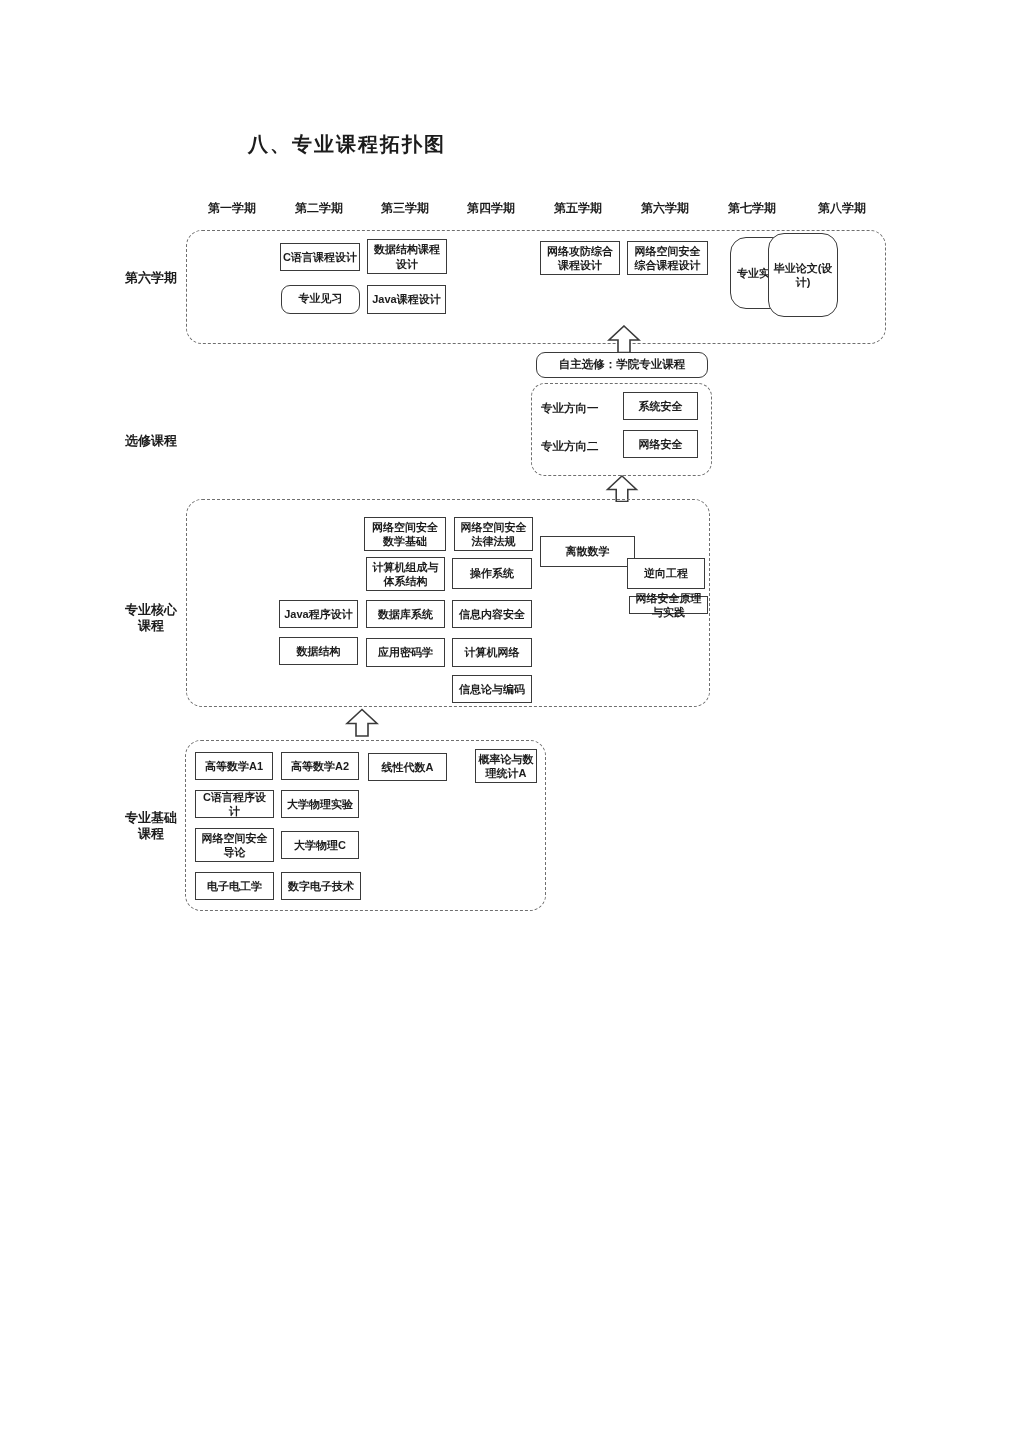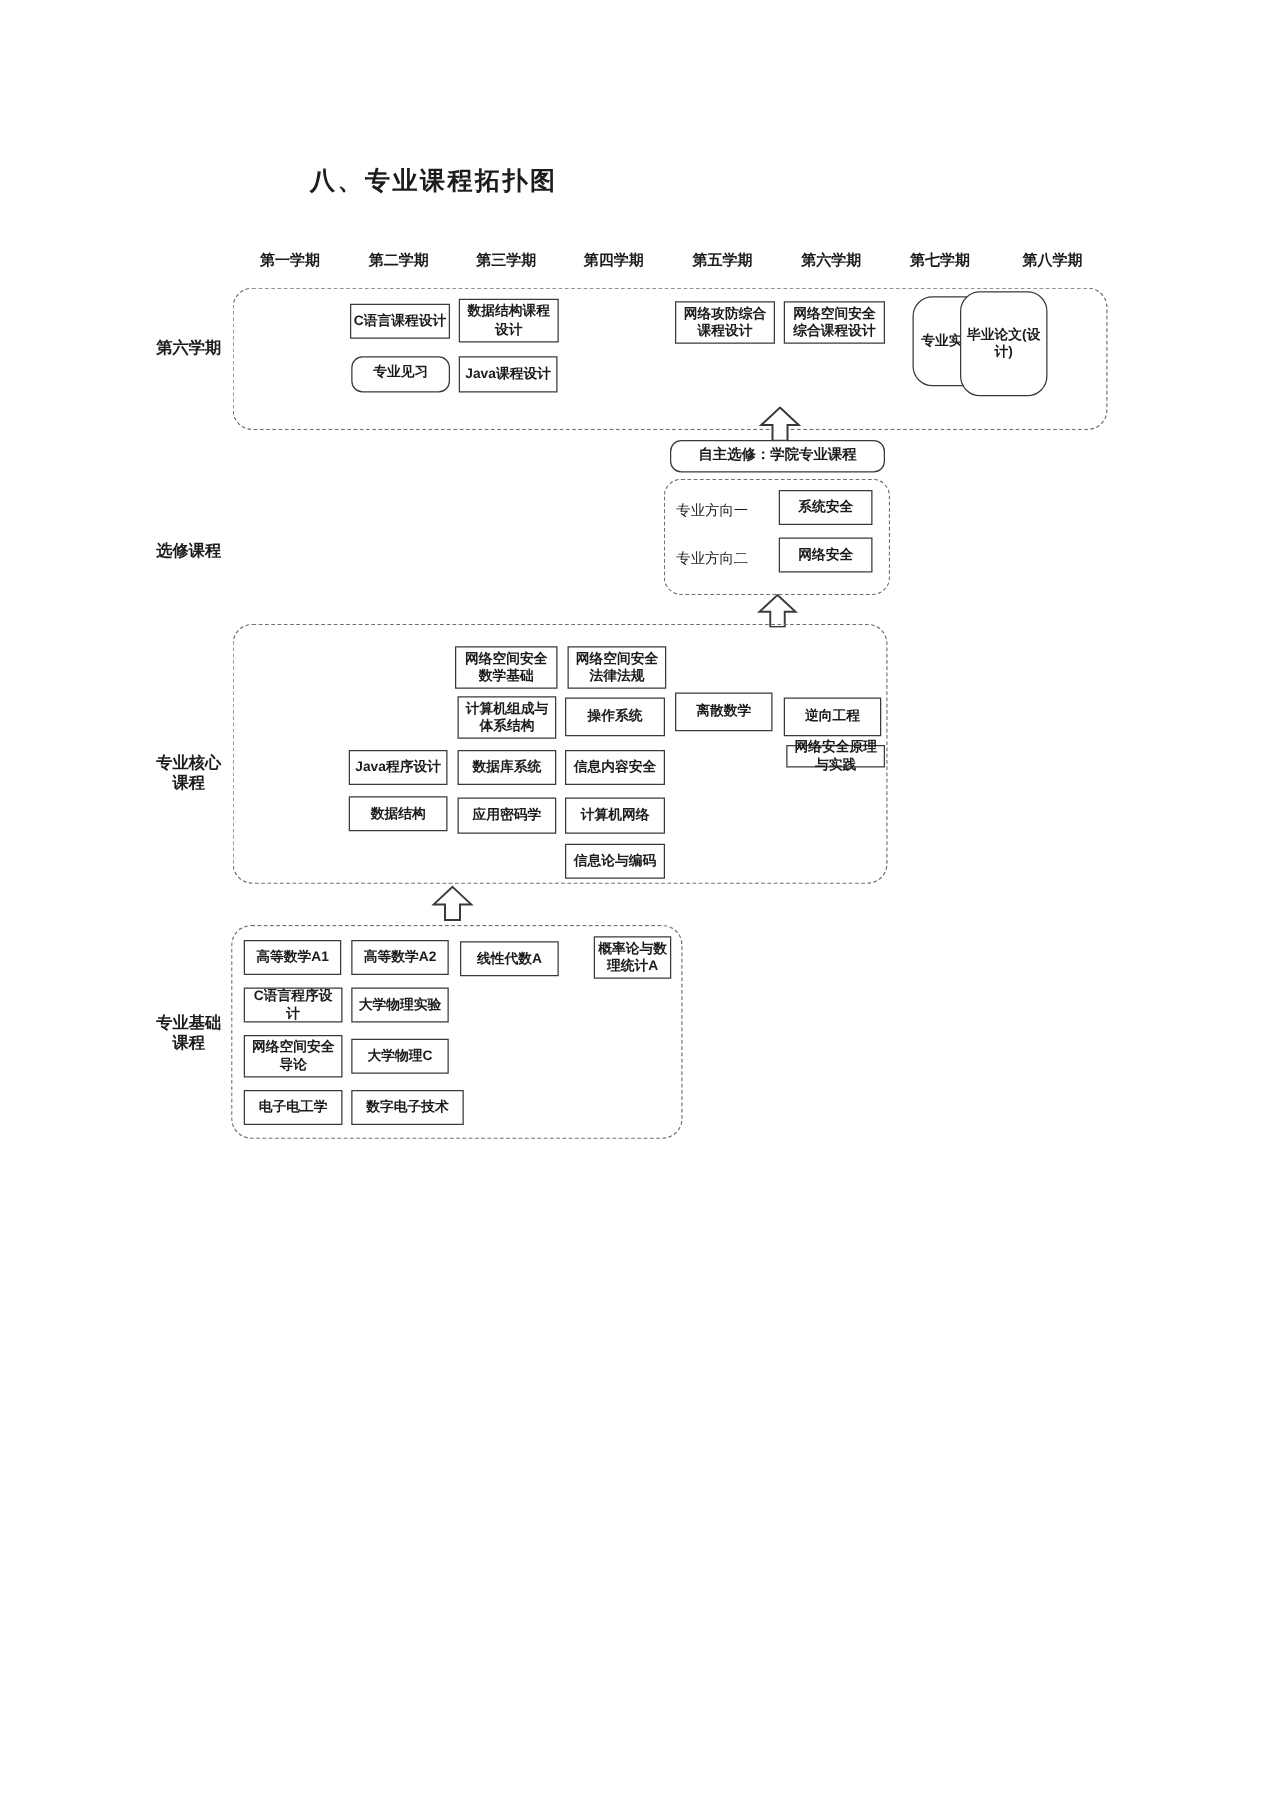--- a/index.html
+++ b/index.html
@@ -25,21 +25,21 @@
   }
   .course{
     position:absolute;box-sizing:border-box;border:1.6px solid #3a3a3a;
     background:#ffffff;display:flex;align-items:center;justify-content:center;
     text-align:center;font-weight:700;font-size:11px;line-height:1.3;
     padding:1px 2px;word-break:break-all;
   }
   .rounded{border-radius:9px;font-family:Liberation Mono, monospace;}
   .pill{border-radius:16px;}
   .dir-label{
-    position:absolute;font-weight:400;font-size:11.5px;white-space:nowrap;
+    position:absolute;font-weight:700;font-size:11.5px;white-space:nowrap;
   }
   .arrow{position:absolute;}
 </style>
 </head>
 <body>
 
 <div class="title">八、专业课程拓扑图</div>
 
 <div class="sem" style="left:192px">第一学期</div>
 <div class="sem" style="left:279px">第二学期</div>
@@ -82,21 +82,21 @@
 <div class="section" style="left:186px;top:499px;width:524px;height:208px"></div>
 <div class="side-label" style="left:110px;top:602px">
   <span style="display:block">专业核心</span>
   <span style="display:block">课程</span>
 </div>
 
 <div class="course" style="left:364px;top:517px;width:82px;height:34px">网络空间安全数学基础</div>
 <div class="course" style="left:454px;top:517px;width:79px;height:34px">网络空间安全法律法规</div>
 <div class="course" style="left:366px;top:557px;width:79px;height:34px">计算机组成与体系结构</div>
 <div class="course" style="left:452px;top:558px;width:80px;height:31px">操作系统</div>
-<div class="course" style="left:540px;top:554px;width:78px;height:31px">离散数学</div>
+<div class="course" style="left:540px;top:536px;width:95px;height:31px">离散数学</div>
 <div class="course" style="left:627px;top:558px;width:78px;height:31px">逆向工程</div>
 <div class="course" style="left:279px;top:600px;width:79px;height:28px">Java程序设计</div>
 <div class="course" style="left:366px;top:600px;width:79px;height:28px">数据库系统</div>
 <div class="course" style="left:452px;top:600px;width:80px;height:28px">信息内容安全</div>
 <div class="course" style="left:629px;top:596px;width:79px;height:18px">网络安全原理与实践</div>
 <div class="course" style="left:279px;top:637px;width:79px;height:28px">数据结构</div>
 <div class="course" style="left:366px;top:638px;width:79px;height:29px">应用密码学</div>
 <div class="course" style="left:452px;top:638px;width:80px;height:29px">计算机网络</div>
 <div class="course" style="left:452px;top:675px;width:80px;height:28px">信息论与编码</div>
 
@@ -112,13 +112,13 @@
 
 <div class="course" style="left:195px;top:752px;width:78px;height:28px">高等数学A1</div>
 <div class="course" style="left:281px;top:752px;width:78px;height:28px">高等数学A2</div>
 <div class="course" style="left:368px;top:753px;width:79px;height:28px">线性代数A</div>
 <div class="course" style="left:475px;top:749px;width:62px;height:34px">概率论与数理统计A</div>
 <div class="course" style="left:195px;top:790px;width:79px;height:28px">C语言程序设计</div>
 <div class="course" style="left:281px;top:790px;width:78px;height:28px">大学物理实验</div>
 <div class="course" style="left:195px;top:828px;width:79px;height:34px">网络空间安全导论</div>
 <div class="course" style="left:281px;top:831px;width:78px;height:28px">大学物理C</div>
 <div class="course" style="left:195px;top:872px;width:79px;height:28px">电子电工学</div>
-<div class="course" style="left:281px;top:872px;width:90px;height:28px">数字电子技术</div>
+<div class="course" style="left:281px;top:872px;width:80px;height:28px">数字电子技术</div>
 
 </body></html>

